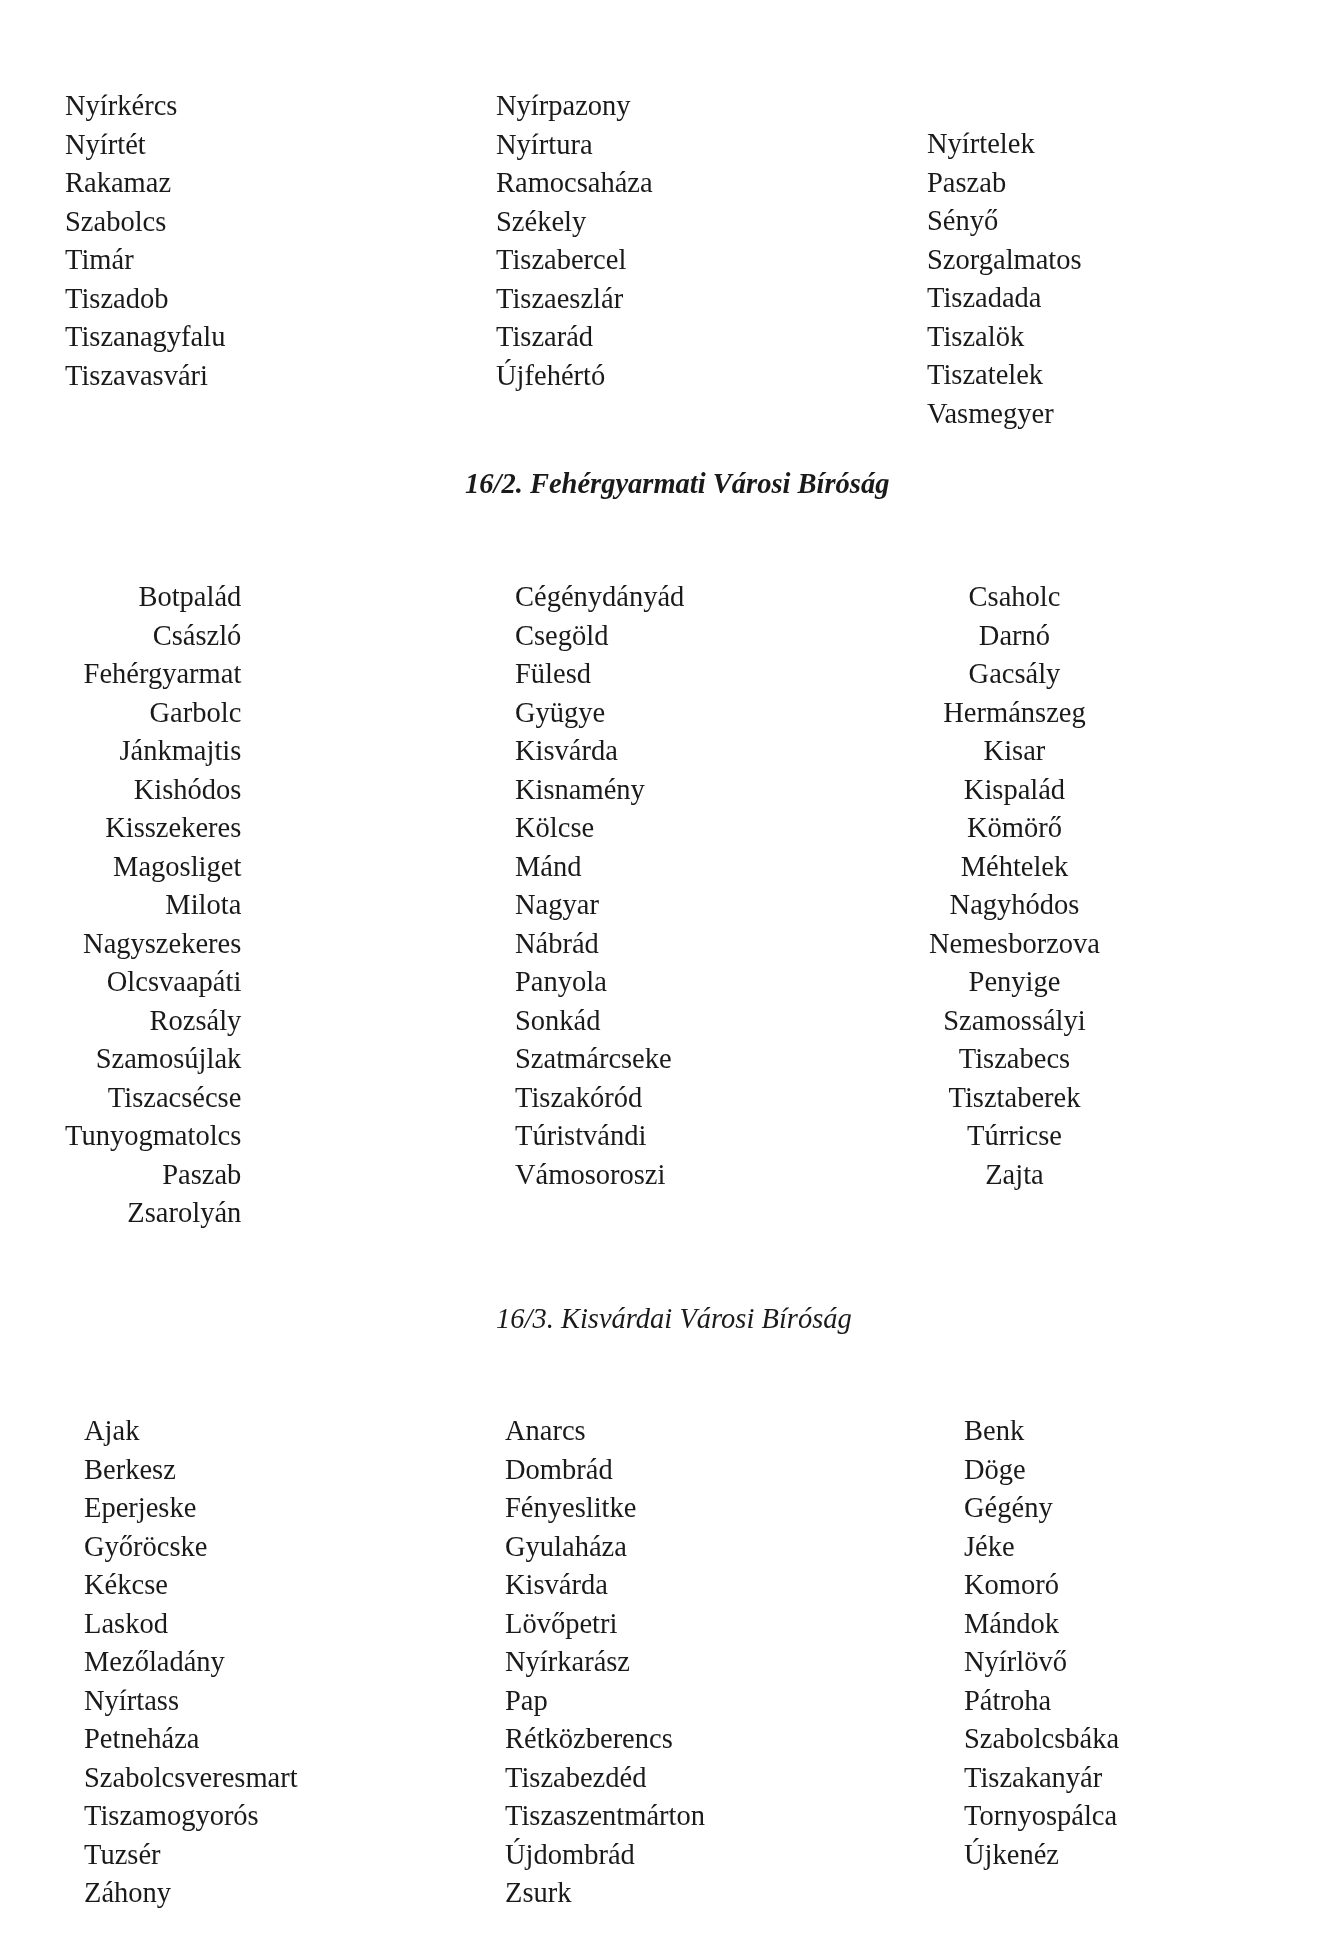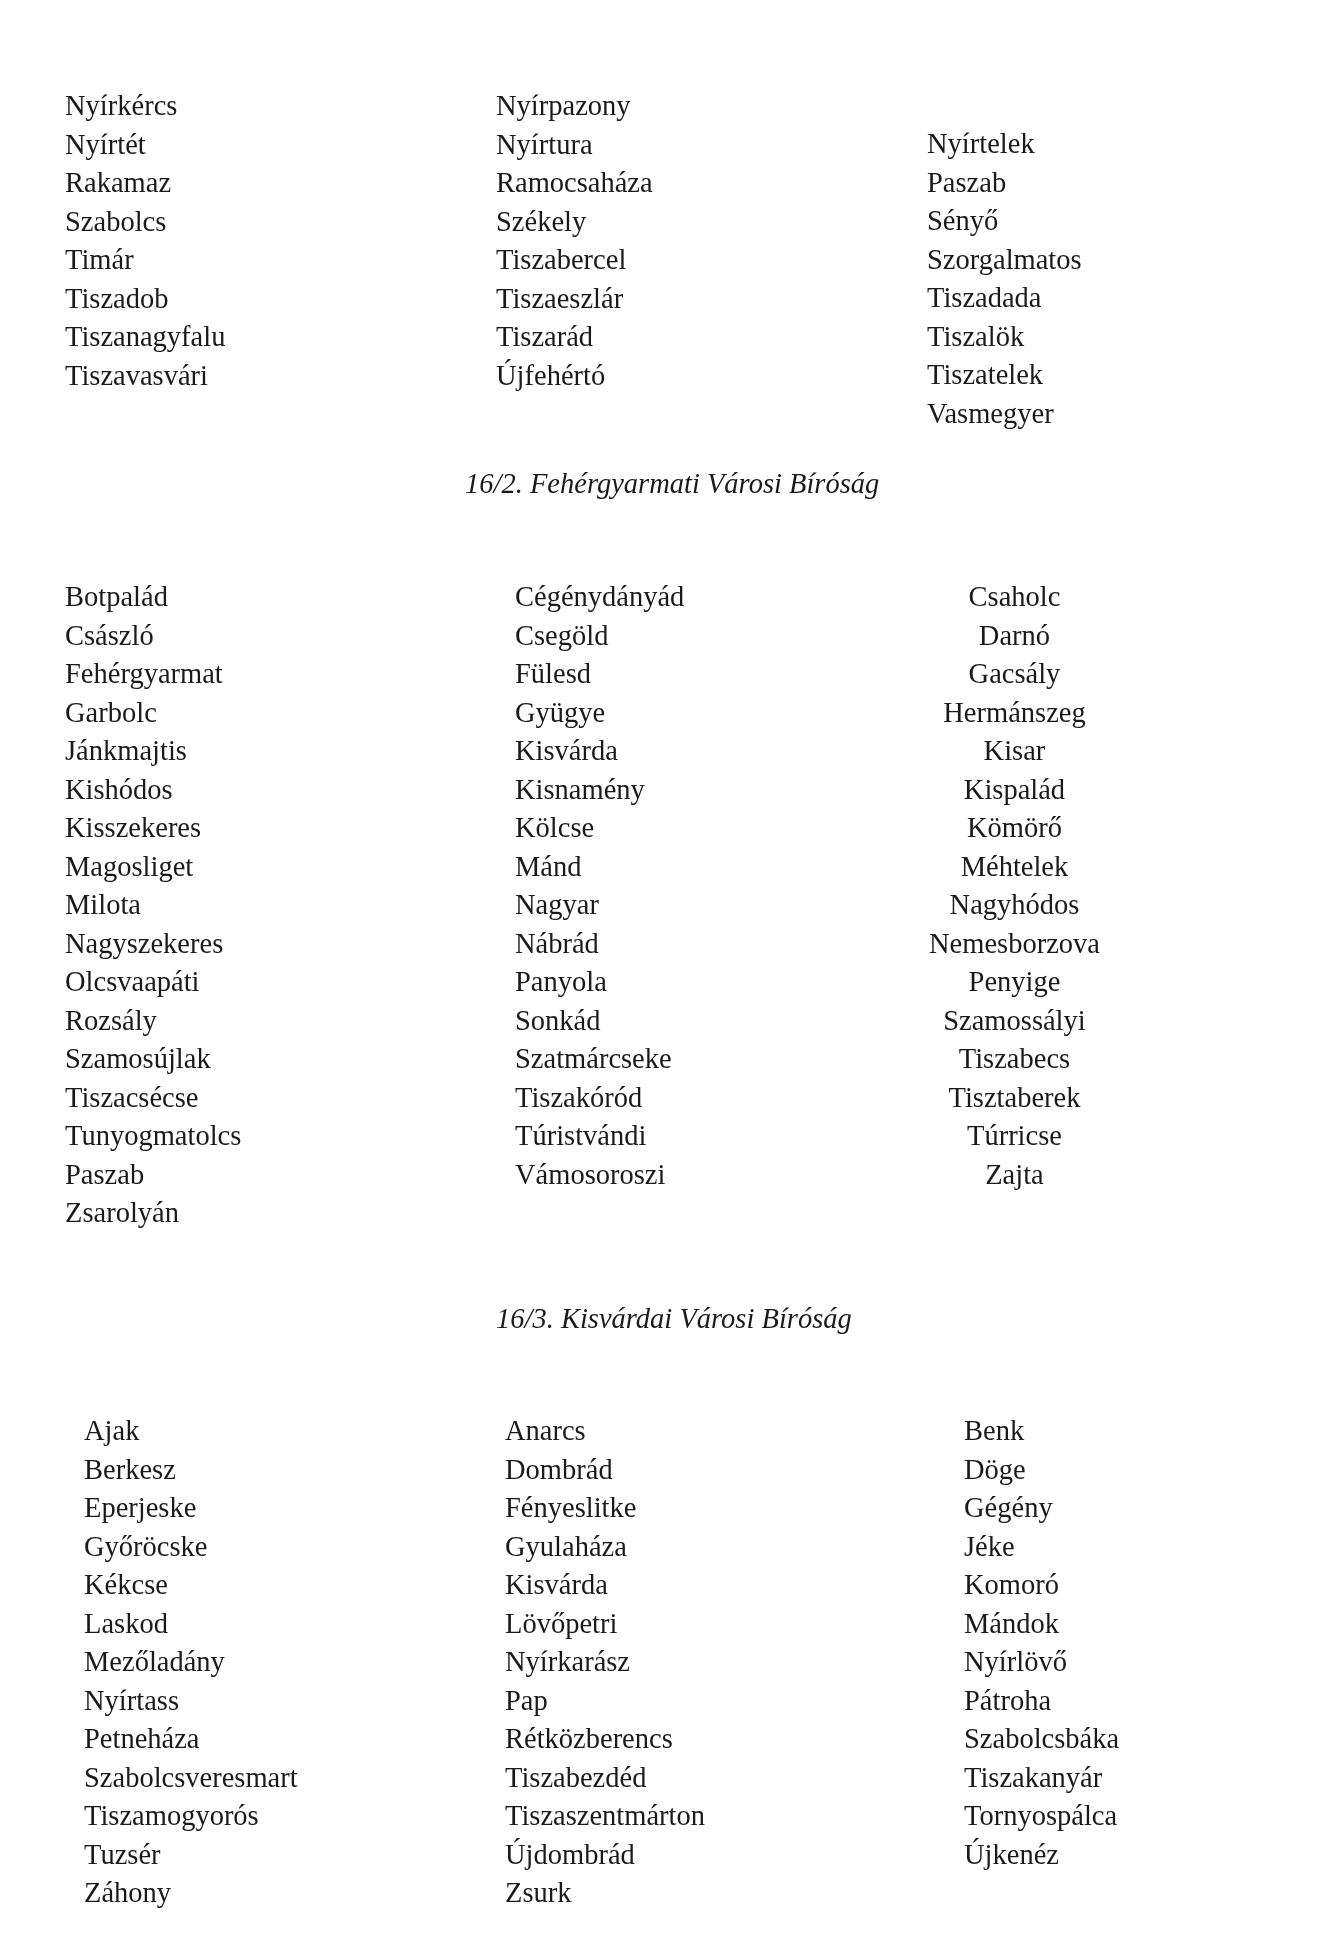--- a/index.html
+++ b/index.html
@@ -4,23 +4,23 @@
 <style>
   html, body { margin: 0; padding: 0; background: #ffffff; }
   body { width: 1319px; height: 1959px; position: relative; overflow: hidden;
          font-family: "Liberation Serif", "DejaVu Serif", serif; color: #1a1a1a; }
   .section { position: absolute; left: 0; width: 1319px; }
   .col { position: absolute; top: 0; margin: 0; padding: 0; list-style: none; }
   .col li { font-size: 28.5px; line-height: 38.5px; white-space: nowrap; }
   .heading { position: absolute; font-style: italic; font-size: 28.5px; line-height: 38px; white-space: nowrap; margin: 0; font-weight: normal; }
   #s1 { top: 87px; }
   #s1 .c1 { left: 65px; } #s1 .c2 { left: 496px; } #s1 .c3 { left: 927px; margin-top: 38px; }
-  #h1 { top: 465px; left: 465px; }
+  #h1 { top: 465px; left: 465px; font-weight: bold; }
   #s2 { top: 578px; }
-  #s2 .c1 { left: 65px; } #s2 .c2 { left: 499px; margin-left: 16px; } #s2 .c3 { left: 929px; text-align: center; }
+  #s2 .c1 { left: 65px; text-align: right; } #s2 .c2 { left: 499px; margin-left: 16px; } #s2 .c3 { left: 929px; text-align: center; }
   #h2 { top: 1300px; left: 496px; }
   #s3 { top: 1412px; }
   #s3 .c1 { left: 72px; margin-left: 12px; } #s3 .c2 { left: 505px; } #s3 .c3 { left: 964px; }
 </style>
 </head>
 <body>
 
 <div class="section" id="s1">
   <ul class="col c1">
       <li>Nyírkércs</li>

